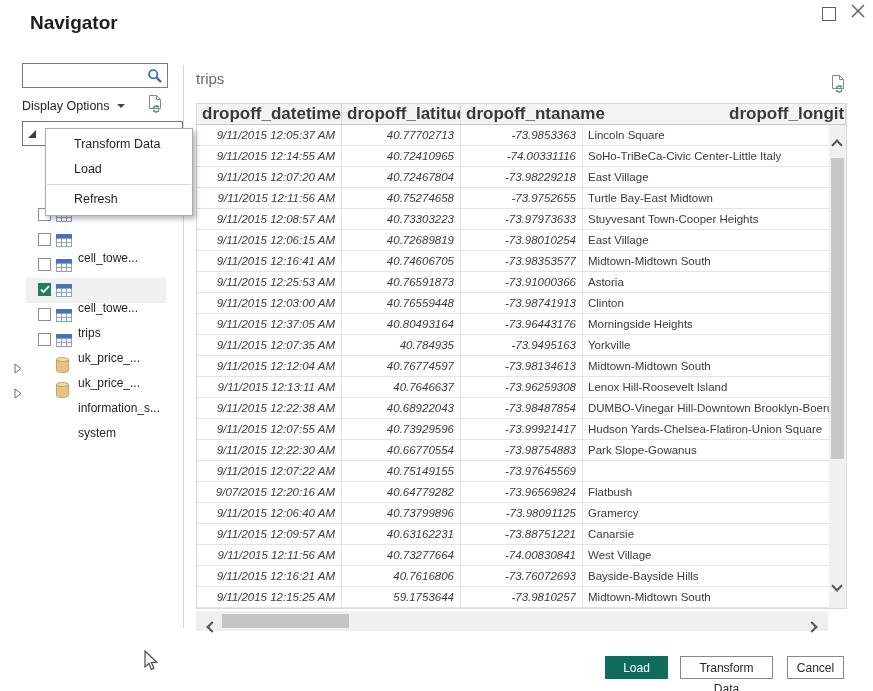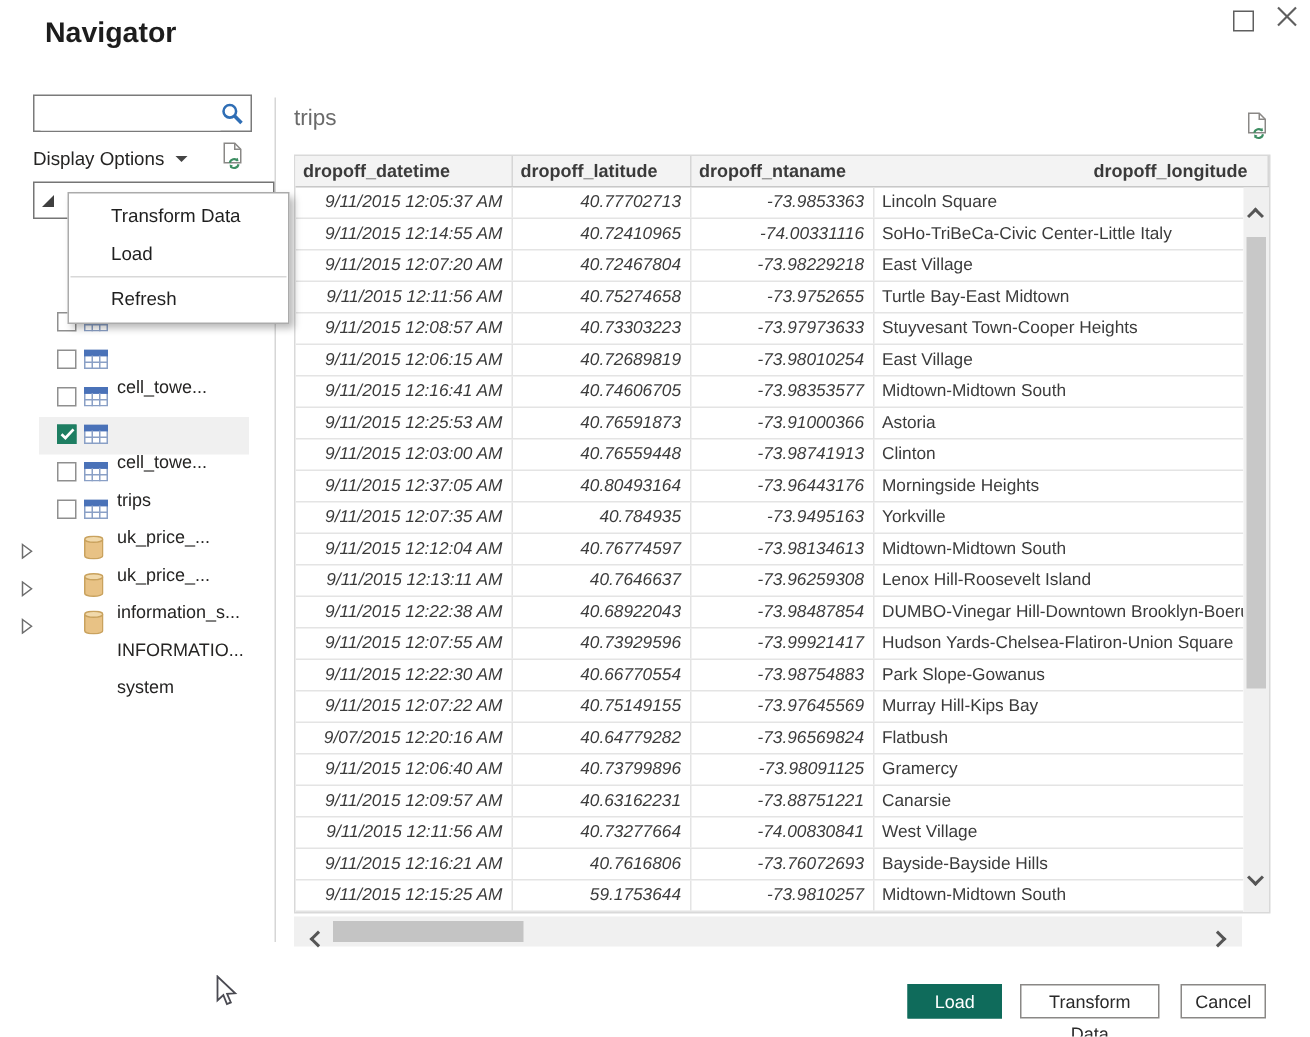--- a/index.html
+++ b/index.html
@@ -45,21 +45,21 @@
   .tree-item.db .db-icon{display:block;}
   .tree-item .lbl{position:absolute;left:66px;top:5px;font-size:12px;color:#252423;white-space:nowrap;margin-top:43px;}
   
   .ctx-menu{position:absolute;left:45px;top:128px;width:148px;background:#fff;border:1px solid #ababab;box-shadow:3px 3px 5px rgba(0,0,0,0.28);z-index:10;padding:3px 0;box-sizing:border-box;}
   .ctx-item{height:25px;line-height:25px;padding-left:28px;font-size:12.5px;color:#1f1f1f;cursor:pointer;}
   .ctx-sep{border-top:1px solid #d8d8d8;margin:2px 1px;}
   
   .preview-title{position:absolute;left:196px;top:70px;font-size:15px;color:#6a6a6a;}
   .grid{position:absolute;left:196px;top:103px;width:649px;height:504px;border:1px solid #d9d9d9;box-sizing:content-box;}
   .grid-header{display:flex;height:21px;background:#f3f3f3;border-bottom:1px solid #c8c8c8;box-sizing:border-box;}
-  .hcell{font-size:12px;font-weight:bold;color:#3a3a3a;line-height:20px;padding-left:5px;border-right:1px solid #d6d6d6;box-sizing:border-box;overflow:hidden;white-space:nowrap;}
+  .hcell{font-size:17px;font-weight:bold;color:#3a3a3a;line-height:20px;padding-left:5px;border-right:1px solid #d6d6d6;box-sizing:border-box;overflow:hidden;white-space:nowrap;}
   .grid-body{position:absolute;left:0;top:21px;width:632px;height:483px;overflow:hidden;}
   .grow{display:flex;height:21px;border-bottom:1px solid #e4e4e4;box-sizing:border-box;}
   .cell{font-size:11.5px;color:#3b3b3b;line-height:20px;border-right:1px solid #e4e4e4;box-sizing:border-box;overflow:hidden;white-space:nowrap;}
   .cell.num{font-style:italic;text-align:right;padding-right:6px;}
   .cell.name{padding-left:5px;}
   .c0{width:145px;} .c1{width:119px;} .c2{width:122px;} .c3{width:246px;border-right:none;}
   .hc0{width:145px;} .hc1{width:119px;} .hc2{width:122px;} .hc3{width:263px;border-right:none;}
   
   .vscroll{position:absolute;right:0;top:21px;width:17px;height:483px;background:#f0f0f0;}
   .vscroll .thumb{position:absolute;left:2px;top:33px;width:13px;height:301px;background:#c8c8c8;cursor:pointer;}
@@ -256,35 +256,20 @@
           <path d="M1 1 L7 5.5 L1 10 Z" fill="none" stroke="#6e6e6e" stroke-width="1"></path>
         </svg>
     </span>
 
     <span class="db-icon">
       <svg width="13" height="16" viewBox="0 0 13 16">
         <path d="M0.5 2.5 v11 a6 2 0 0 0 12 0 v-11" fill="#e8c285" stroke="#c9a25e"></path>
         <ellipse cx="6.5" cy="2.5" rx="6" ry="2" fill="#f1d9ab" stroke="#c9a25e"></ellipse>
       </svg>
     </span>
-    <span class="lbl">INFORMATIO...</span>
-  </div>
-    <div class="tree-item db">
-    <span class="twisty">
-      <svg width="8" height="11" viewBox="0 0 8 11">
-          <path d="M1 1 L7 5.5 L1 10 Z" fill="none" stroke="#6e6e6e" stroke-width="1"></path>
-        </svg>
-    </span>
-
-    <span class="db-icon">
-      <svg width="13" height="16" viewBox="0 0 13 16">
-        <path d="M0.5 2.5 v11 a6 2 0 0 0 12 0 v-11" fill="#e8c285" stroke="#c9a25e"></path>
-        <ellipse cx="6.5" cy="2.5" rx="6" ry="2" fill="#f1d9ab" stroke="#c9a25e"></ellipse>
-      </svg>
-    </span>
     <span class="lbl">system</span>
   </div>
   </div>
 
 <div class="ctx-menu">
   <div class="ctx-item">Transform Data</div>
   <div class="ctx-item">Load</div>
   <div class="ctx-sep"></div>
   <div class="ctx-item">Refresh</div>
 </div>
@@ -403,21 +388,20 @@
       <div class="grow">
     <div class="cell num c0">9/11/2015 12:22:30 AM</div>
     <div class="cell num c1">40.66770554</div>
     <div class="cell num c2">-73.98754883</div>
     <div class="cell name c3">Park Slope-Gowanus</div>
   </div>
       <div class="grow">
     <div class="cell num c0">9/11/2015 12:07:22 AM</div>
     <div class="cell num c1">40.75149155</div>
     <div class="cell num c2">-73.97645569</div>
-    <div class="cell name c3">Murray Hill-Kips Bay</div>
   </div>
       <div class="grow">
     <div class="cell num c0">9/07/2015 12:20:16 AM</div>
     <div class="cell num c1">40.64779282</div>
     <div class="cell num c2">-73.96569824</div>
     <div class="cell name c3">Flatbush</div>
   </div>
       <div class="grow">
     <div class="cell num c0">9/11/2015 12:06:40 AM</div>
     <div class="cell num c1">40.73799896</div>

